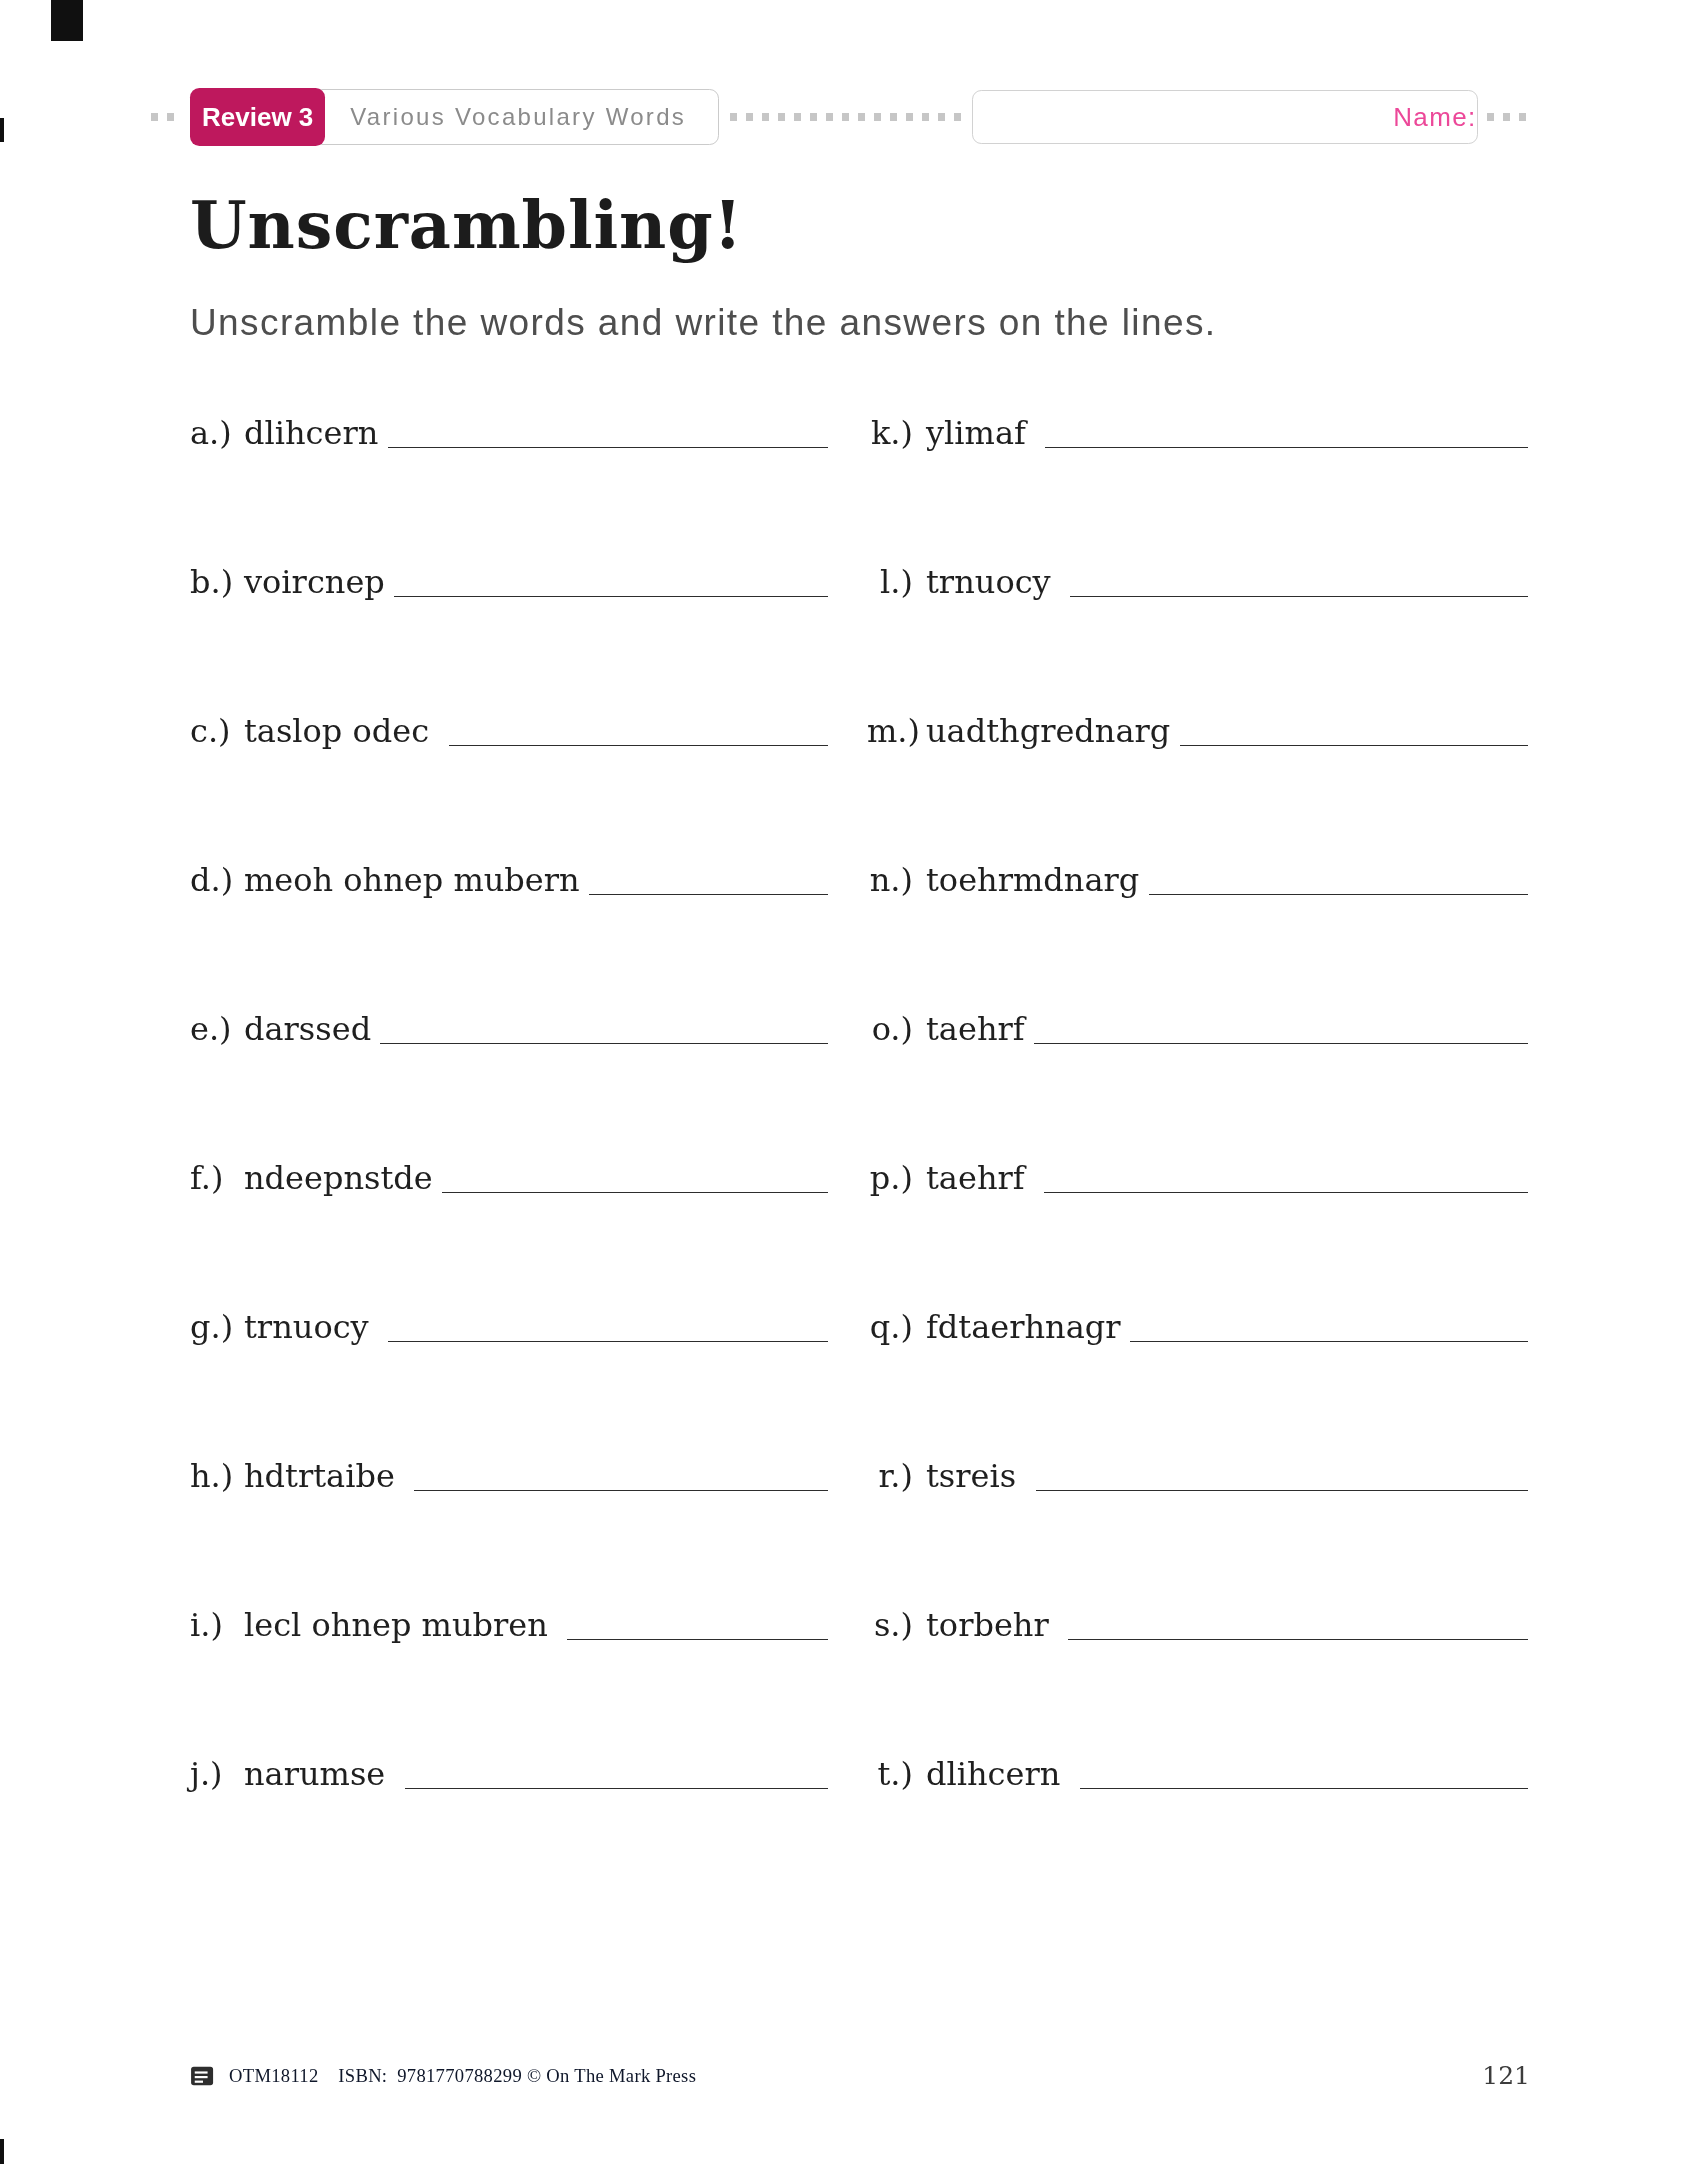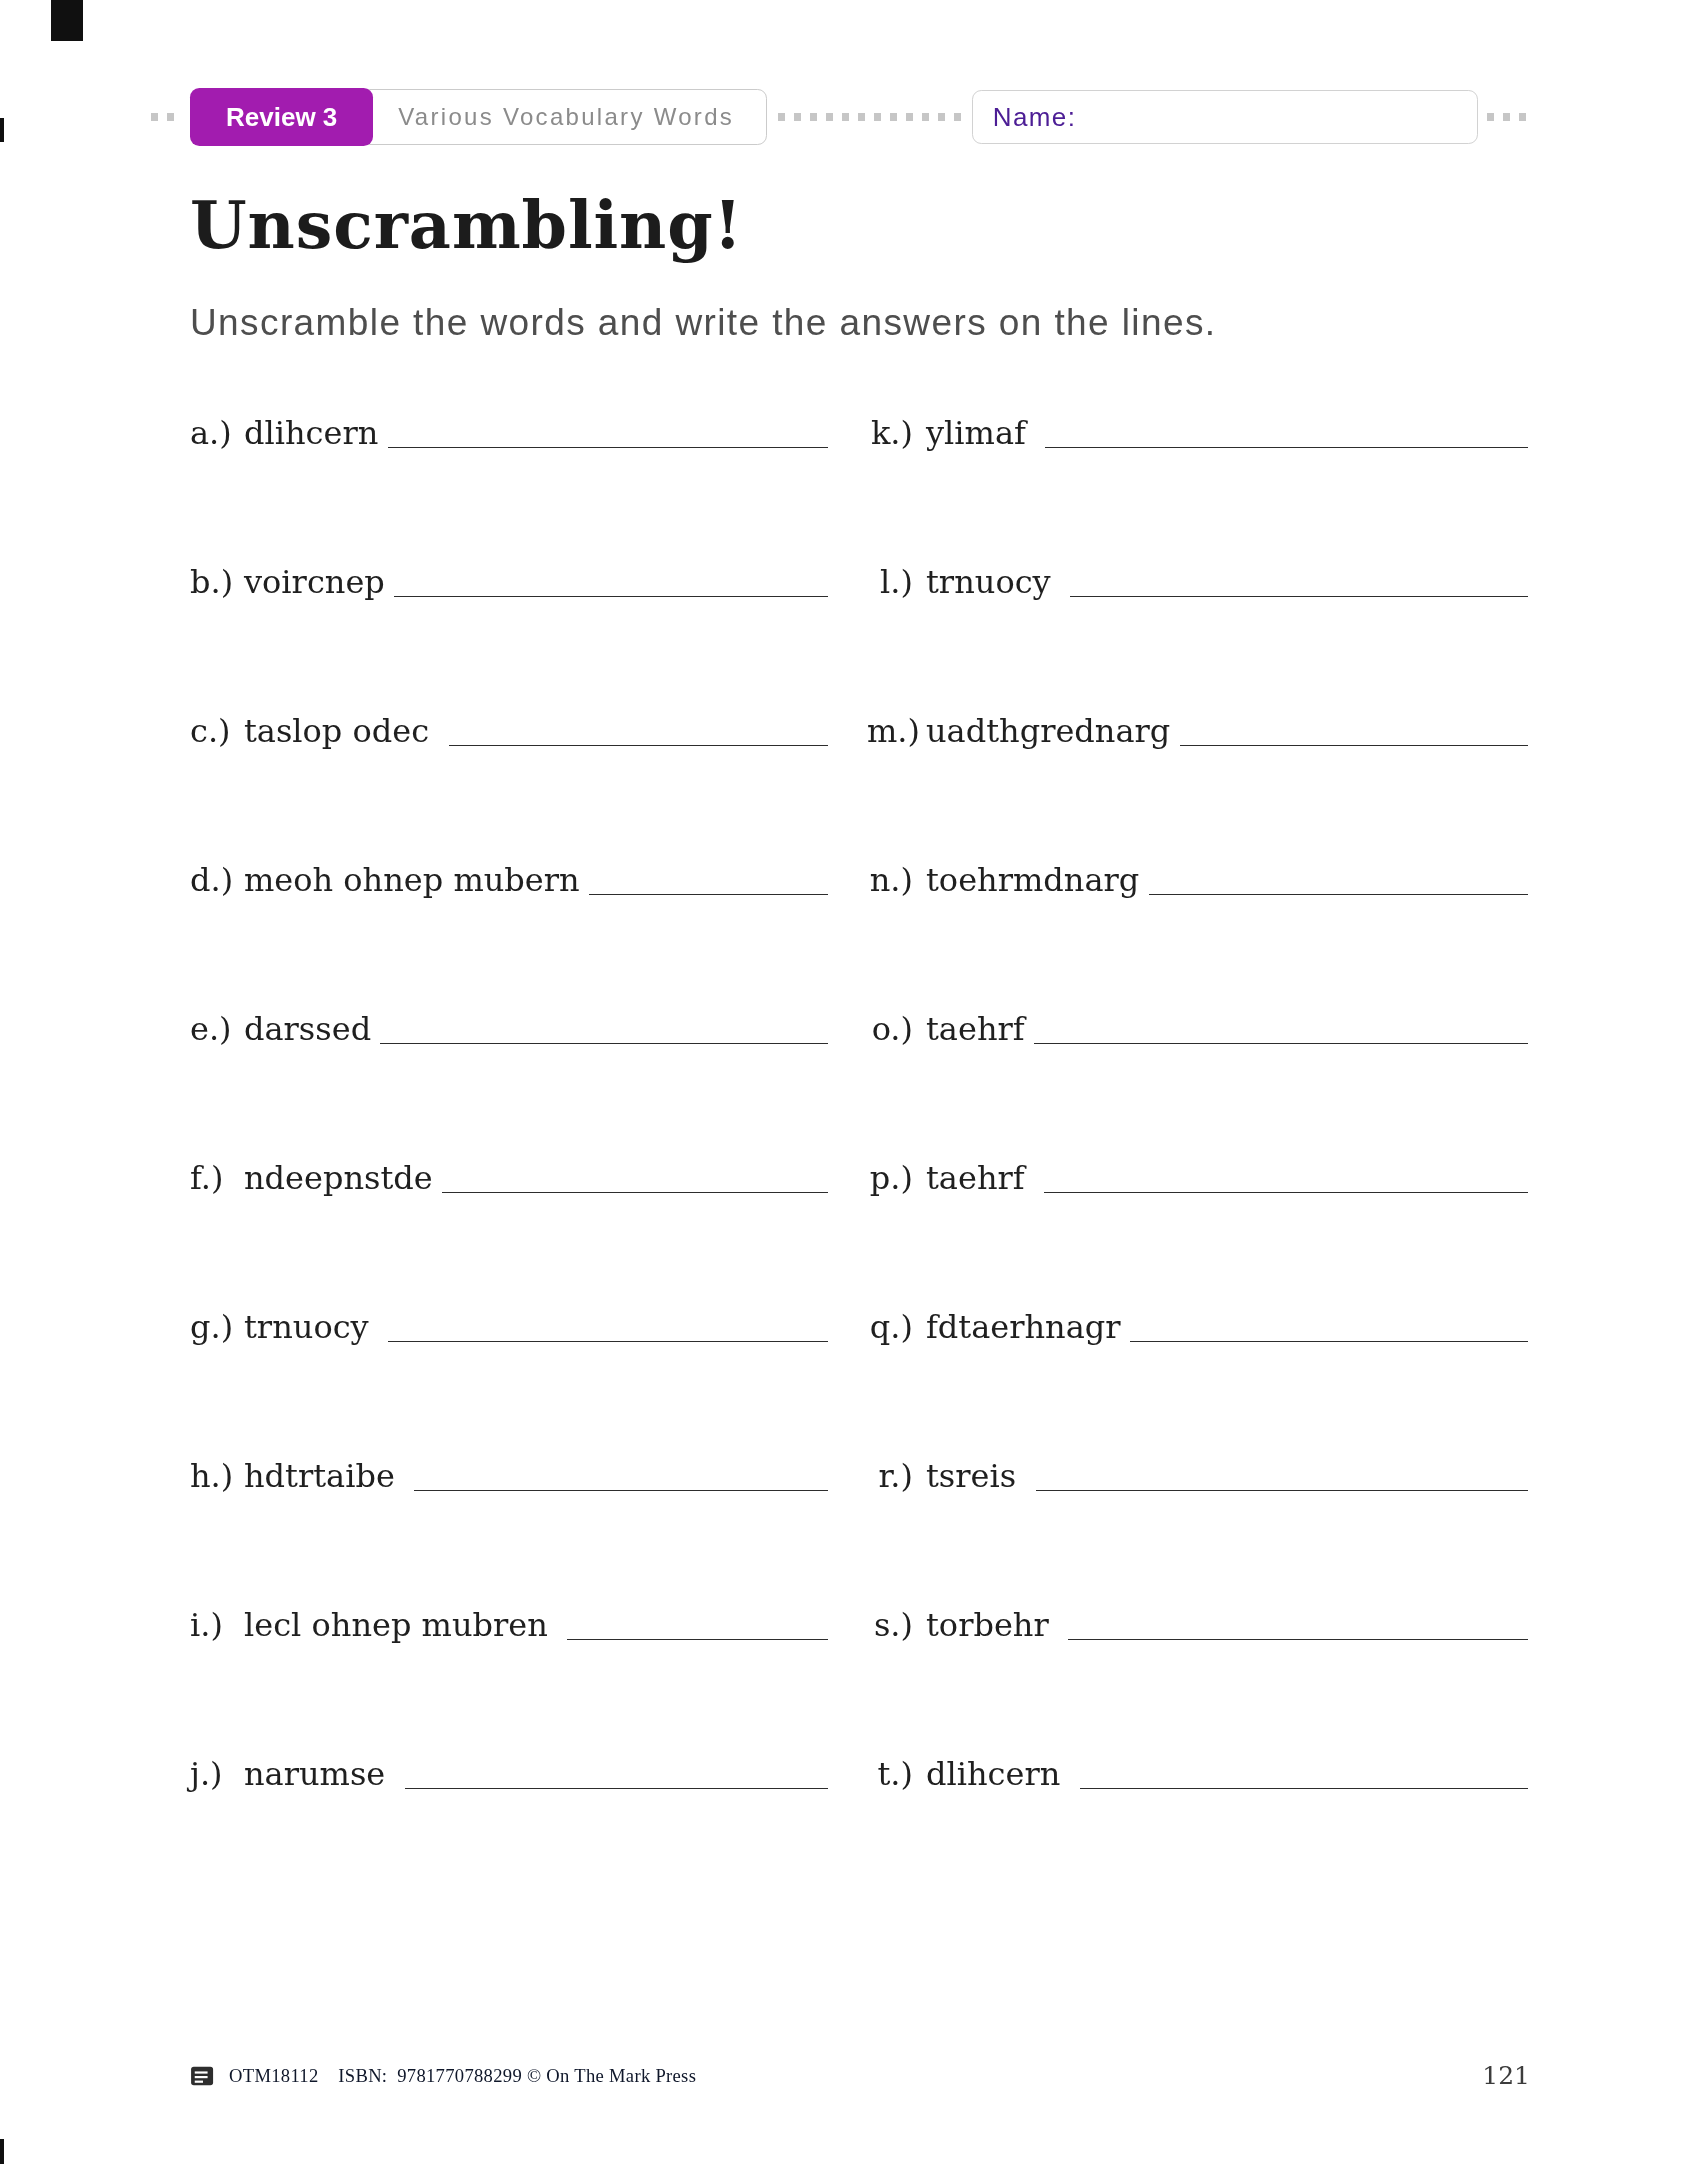--- a/index.html
+++ b/index.html
@@ -18,38 +18,39 @@
   .content { position:absolute; left:190px; right:171px; top:0; }
 
   
   .header { margin-top:88px; display:flex; align-items:center; }
   .dots {
     height:7.4px;
     background-image:repeating-linear-gradient(90deg,#c6c6c6 0 7.4px,transparent 7.4px 16px);
   }
   .dots-pre { width:28px; margin-left:-39px; margin-right:11px; }
   .review-tab {
-    background:#a21caf; color:#ffffff;
+    background:#be185d; color:#ffffff;
     font-family:"Liberation Sans", sans-serif; font-weight:bold; font-size:26px;
-    height:58px; line-height:58px; padding:0 36px;
+    height:58px; line-height:58px; padding:0 12px;
     border-radius:9.3px; position:relative; z-index:2; white-space:nowrap;
   }
   .section-box {
     background:#ffffff; border:1.9px solid #cbcbcb; border-radius:9.3px;
     height:54px; line-height:54px; padding:0 32px 0 37px; margin-left:-13px;
     color:#8b8b8b; font-family:"Liberation Sans", sans-serif; font-size:24px;
     letter-spacing:2.3px; z-index:1; white-space:nowrap;
   }
   .dots-mid { flex:1; margin:0 7.4px 0 11px; }
   .name-box {
     width:506px; flex:0 0 506px; height:54px; box-sizing:border-box;
     border:1.9px solid #d2d2d2; border-radius:9.3px; background:#fff;
     display:flex; align-items:center; padding-left:20px;
-    color:#4c1d95; font-family:"Liberation Sans", sans-serif; font-size:26px;
+    color:#ec4899; font-family:"Liberation Sans", sans-serif; font-size:26px;
     letter-spacing:1.4px;
+    justify-content:flex-end;
   }
   .dots-post { width:43px; margin-left:9.3px; }
 
   .title {
     margin:45px 0 0; font-family:"DejaVu Serif", serif; font-weight:bold;
     font-size:65px; line-height:1.05; color:#1c1c1c; letter-spacing:0.9px;
   }
   .instructions {
     margin:43px 0 0; font-family:"Liberation Sans", sans-serif;
     font-size:37px; color:#4e4e4e; letter-spacing:1.4px;

